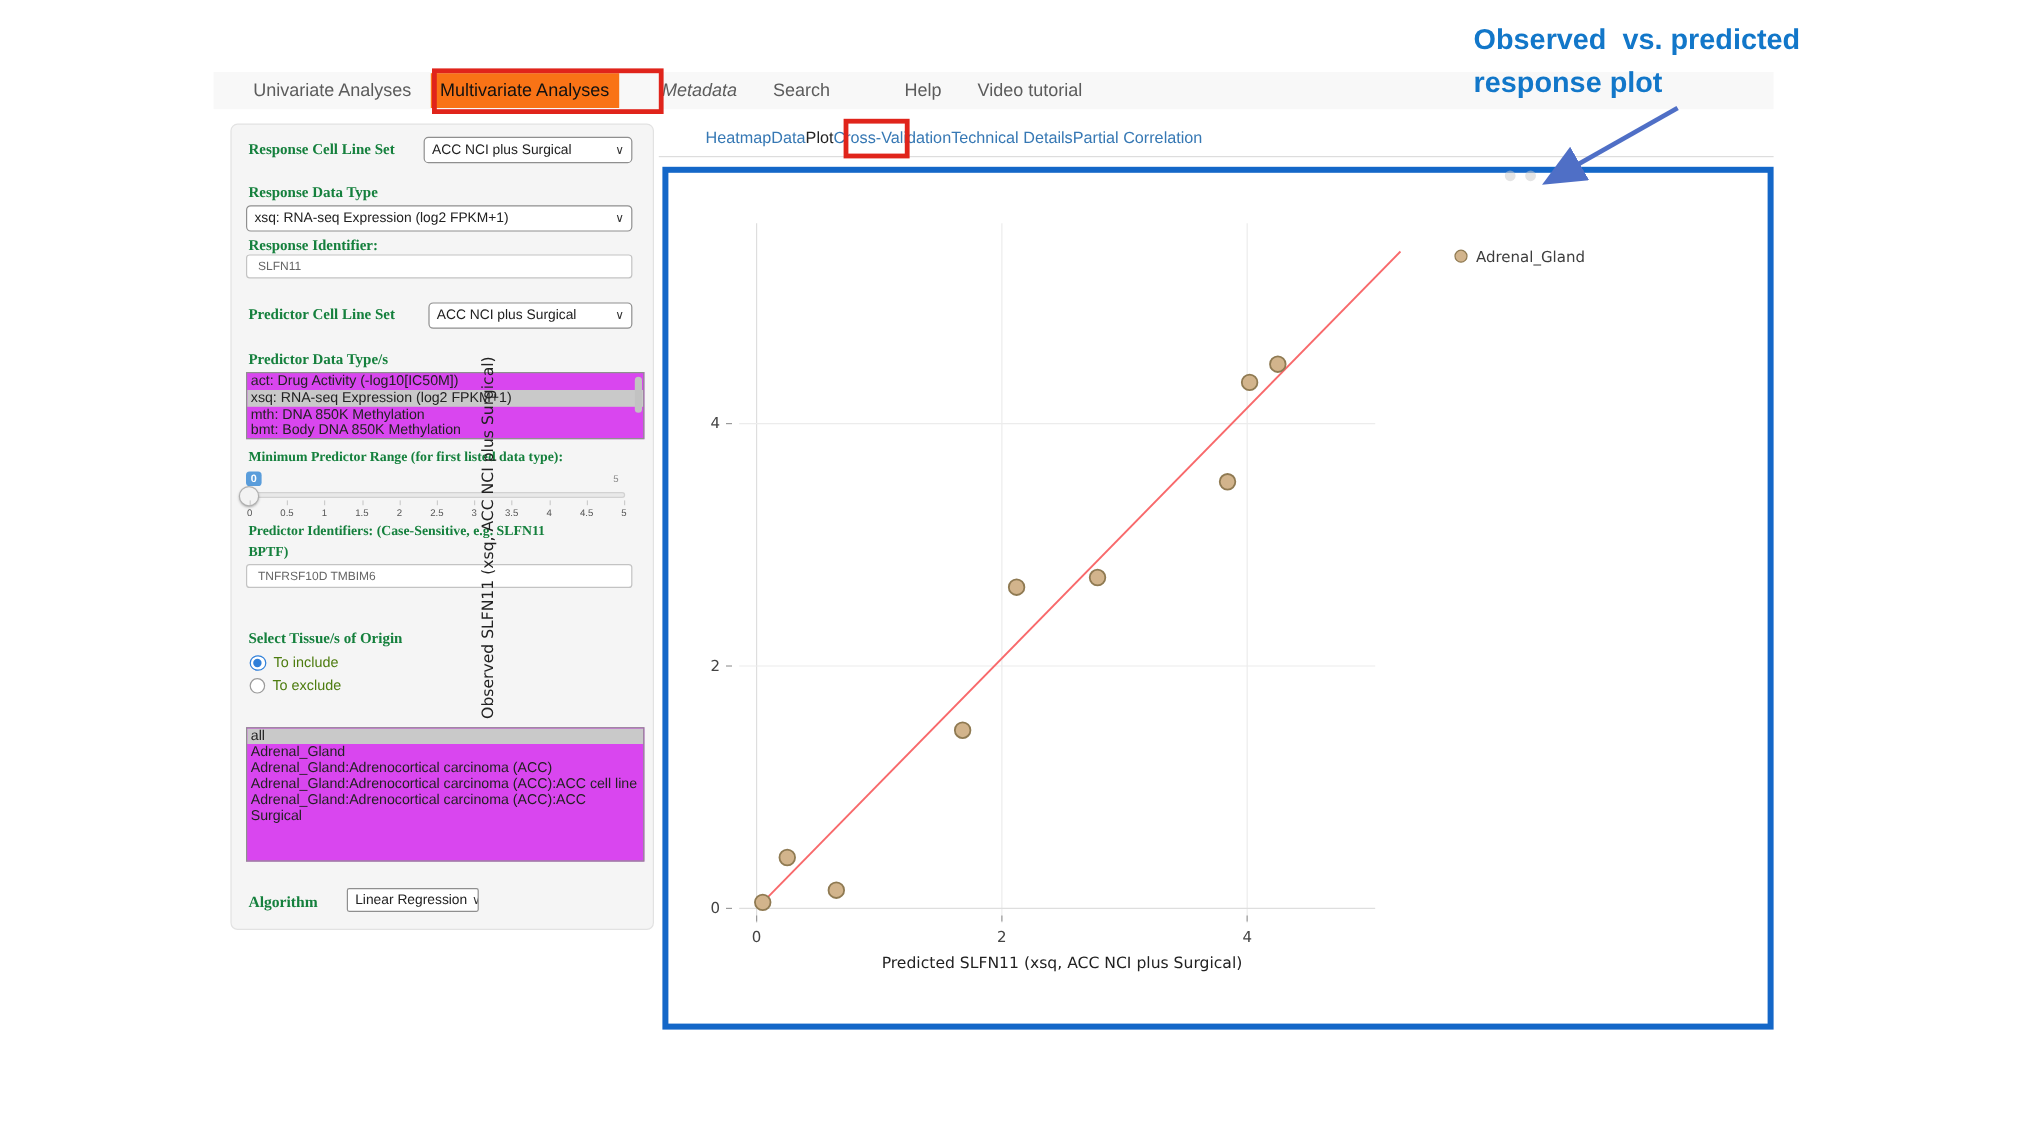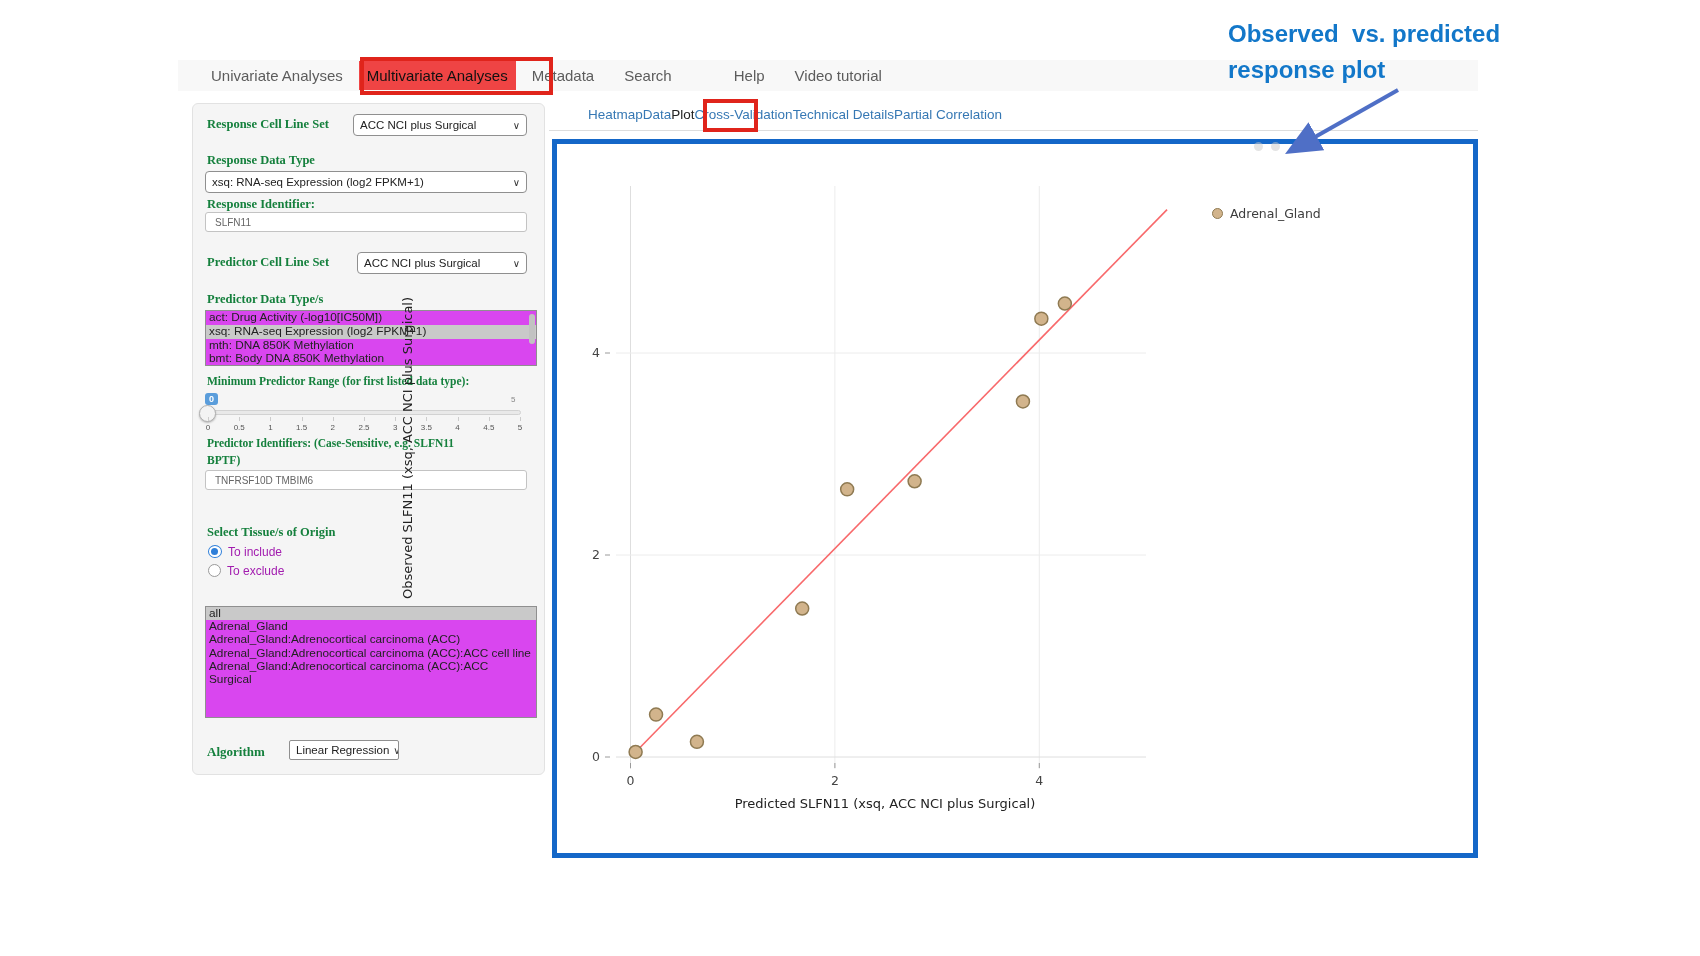--- a/index.html
+++ b/index.html
@@ -2,40 +2,40 @@
 <html><head>
 <meta charset="utf-8">
 <style>
   html,body{margin:0;padding:0;background:#fff;}
   #page{position:relative;width:1700px;height:956px;background:#fff;overflow:hidden;
         font-family:"Liberation Sans",sans-serif;}
   
   .nav-strip{position:absolute;left:178px;top:60px;width:1300px;height:31px;background:#f8f8f8;}
   .nav{position:absolute;left:203px;top:60px;height:31px;display:flex;align-items:center;}
   .nav-item{font-size:15px;color:#5c5c5c;padding:6px 8px;white-space:nowrap;cursor:default;}
-  .nav-item.active{background:#ef4444;color:#111;}
+  .nav-item.active{background:#f97316;color:#111;}
   .red-frame{position:absolute;border:4px solid #e0241b;box-sizing:border-box;pointer-events:none;}
   
   .sidebar{position:absolute;left:192px;top:103px;width:353px;height:672px;background:#f5f5f5;
            border:1px solid #e2e2e2;border-radius:6px;box-sizing:border-box;}
   .sb{position:absolute;}
   .lbl{font-size:12.5px;font-weight:bold;color:#15803d;white-space:nowrap;font-family:Liberation Serif, serif;}
   .lbl.small{font-size:11.5px;}
   .sel{position:absolute;background:#fff;border:1px solid #8f8f8f;border-radius:4px;
        font-size:11.5px;color:#222;display:flex;align-items:center;justify-content:space-between;
        padding:0 6px;box-sizing:border-box;white-space:nowrap;overflow:hidden;}
   .sel .chev{font-size:10px;color:#333;margin-left:4px;}
   .inp{position:absolute;background:#fff;border:1px solid #c3c3c3;border-radius:3px;
        font-size:10px;color:#666;display:flex;align-items:center;padding:0 9px;box-sizing:border-box;}
   .listbox{position:absolute;background:#d946ef;border:1px solid #8f8f8f;box-sizing:border-box;
            overflow:hidden;font-size:11.8px;color:#222;line-height:13.2px;}
   .lb-item{padding:0 3px;}
   .lb-item.selected{background:#c9c9c9;}
   .scroll-thumb{position:absolute;width:6px;border-radius:3px;background:#c2c2c2;}
-  .radio-row{position:absolute;display:flex;font-size:12px;color:#a21caf;}
+  .radio-row{position:absolute;display:flex;align-items:center;font-size:12px;color:#4d7c0f;}
   .radio{width:13px;height:13px;border-radius:50%;border:1px solid #9a9a9a;background:#fff;
          margin-right:6px;position:relative;box-sizing:border-box;}
   .radio.sel{border-color:#2f7fd9;}
   .radio.sel::after{content:"";position:absolute;left:2px;top:2px;width:7px;height:7px;
          border-radius:50%;background:#2f7fd9;}
   
   .chip{position:absolute;background:#5a9ddb;color:#fff;font-size:9px;font-weight:bold;
         border-radius:3px;padding:1px 4px;}
   .track{position:absolute;height:5px;background:#e9e9e9;border:1px solid #d2d2d2;border-radius:3px;box-sizing:border-box;}
   .handle{position:absolute;width:15px;height:15px;border-radius:50%;background:#f3f3f3;
@@ -66,21 +66,21 @@
 </style>
 </head>
 <body>
 
 <div id="page">
 
   <div class="nav-strip"></div>
   <div class="nav" id="nav">
       <div class="nav-item" style="margin-left: 0px;">Univariate Analyses</div>
       <div class="nav-item active" style="margin-left: 8px;">Multivariate Analyses</div>
-      <div class="nav-item" style="margin-left: 8px;">Metadata</div>
+      <div class="nav-item" style="margin-left: 28px; font-style: italic;">Metadata</div>
       <div class="nav-item" style="margin-left: 14px;">Search</div>
       <div class="nav-item" style="margin-left: 46px;">Help</div>
       <div class="nav-item" style="margin-left: 14px;">Video tutorial</div>
     </div>
   <div class="red-frame" id="red-nav" style="left: 360px; top: 57px; width: 193px; height: 38px; border-color: rgb(224, 36, 27);"></div>
 
   <div class="sidebar">
 
     <div class="sb lbl" style="left:14px;top:13px;">Response Cell Line Set</div>
     <div class="sel" style="left:160px;top:10px;width:174px;height:22px;">

